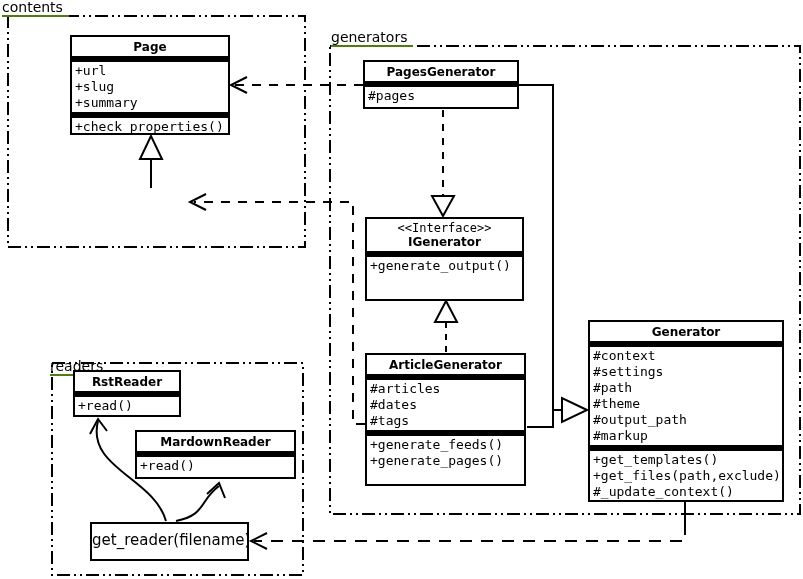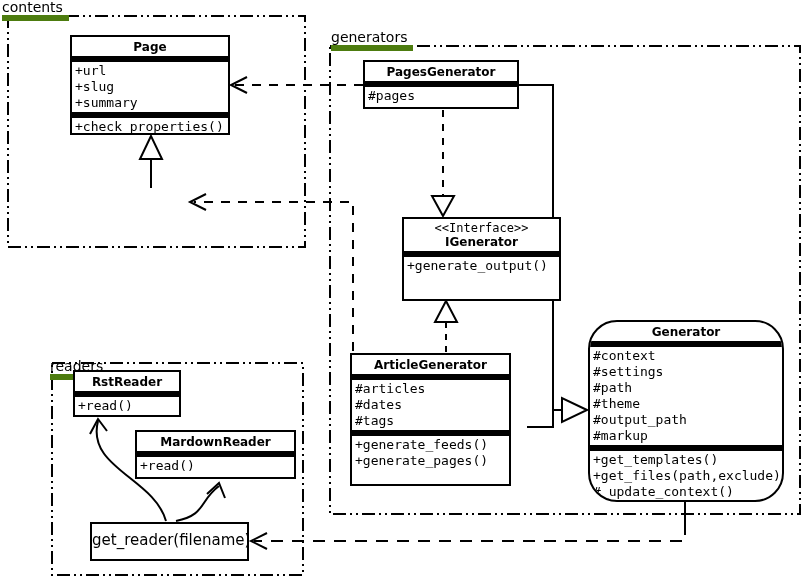--- a/index.html
+++ b/index.html
@@ -9,21 +9,21 @@
     background:#ffffff;
     font-family:"DejaVu Sans", sans-serif;
     overflow:hidden;
   }
   #connectors{position:absolute;left:0;top:0;width:803px;height:579px;}
   .pkg-label{
     position:absolute;
     font:14px "DejaVu Sans", sans-serif;
     color:#000;
     height:14px;line-height:14px;
-    border-bottom:6px solid #4d7c0f;
+    border-bottom:2px solid #4d7c0f;
     padding:0 6px 1px 0;
     background:transparent;
   }
   .uml-box{
     position:absolute;
     box-sizing:border-box;
     border:2px solid #000;
     background:#ffffff;
     overflow:hidden;
     color:#000;
@@ -121,42 +121,42 @@
   </div>
 
 
   <div class="uml-box" style="left:363px;top:60px;width:156px;height:49px;">
     <div class="uml-title">PagesGenerator</div>
     <div class="uml-section">
       <div class="uml-row">#pages</div>
     </div>
   </div>
 
-  <div class="uml-box" style="left:365px;top:217px;width:159px;height:84px;margin-left:37px;">
+  <div class="uml-box" style="left:365px;top:217px;width:159px;height:84px;">
     <div class="uml-stereotype">&lt;&lt;Interface&gt;&gt;</div>
     <div class="uml-title tight">IGenerator</div>
     <div class="uml-section">
       <div class="uml-row">+generate_output()</div>
     </div>
   </div>
 
-  <div class="uml-box" style="left:350px;top:353px;width:161px;height:133px;">
+  <div class="uml-box" style="left:365px;top:353px;width:161px;height:133px;">
     <div class="uml-title">ArticleGenerator</div>
     <div class="uml-section">
       <div class="uml-row">#articles</div>
       <div class="uml-row">#dates</div>
       <div class="uml-row">#tags</div>
     </div>
     <div class="uml-section">
       <div class="uml-row">+generate_feeds()</div>
       <div class="uml-row">+generate_pages()</div>
     </div>
   </div>
 
-  <div class="uml-box" style="left:588px;top:320px;width:196px;height:182px;border-radius:29px;">
+  <div class="uml-box" style="left:588px;top:320px;width:196px;height:182px;">
     <div class="uml-title">Generator</div>
     <div class="uml-section">
       <div class="uml-row">#context</div>
       <div class="uml-row">#settings</div>
       <div class="uml-row">#path</div>
       <div class="uml-row">#theme</div>
       <div class="uml-row">#output_path</div>
       <div class="uml-row">#markup</div>
     </div>
     <div class="uml-section">

